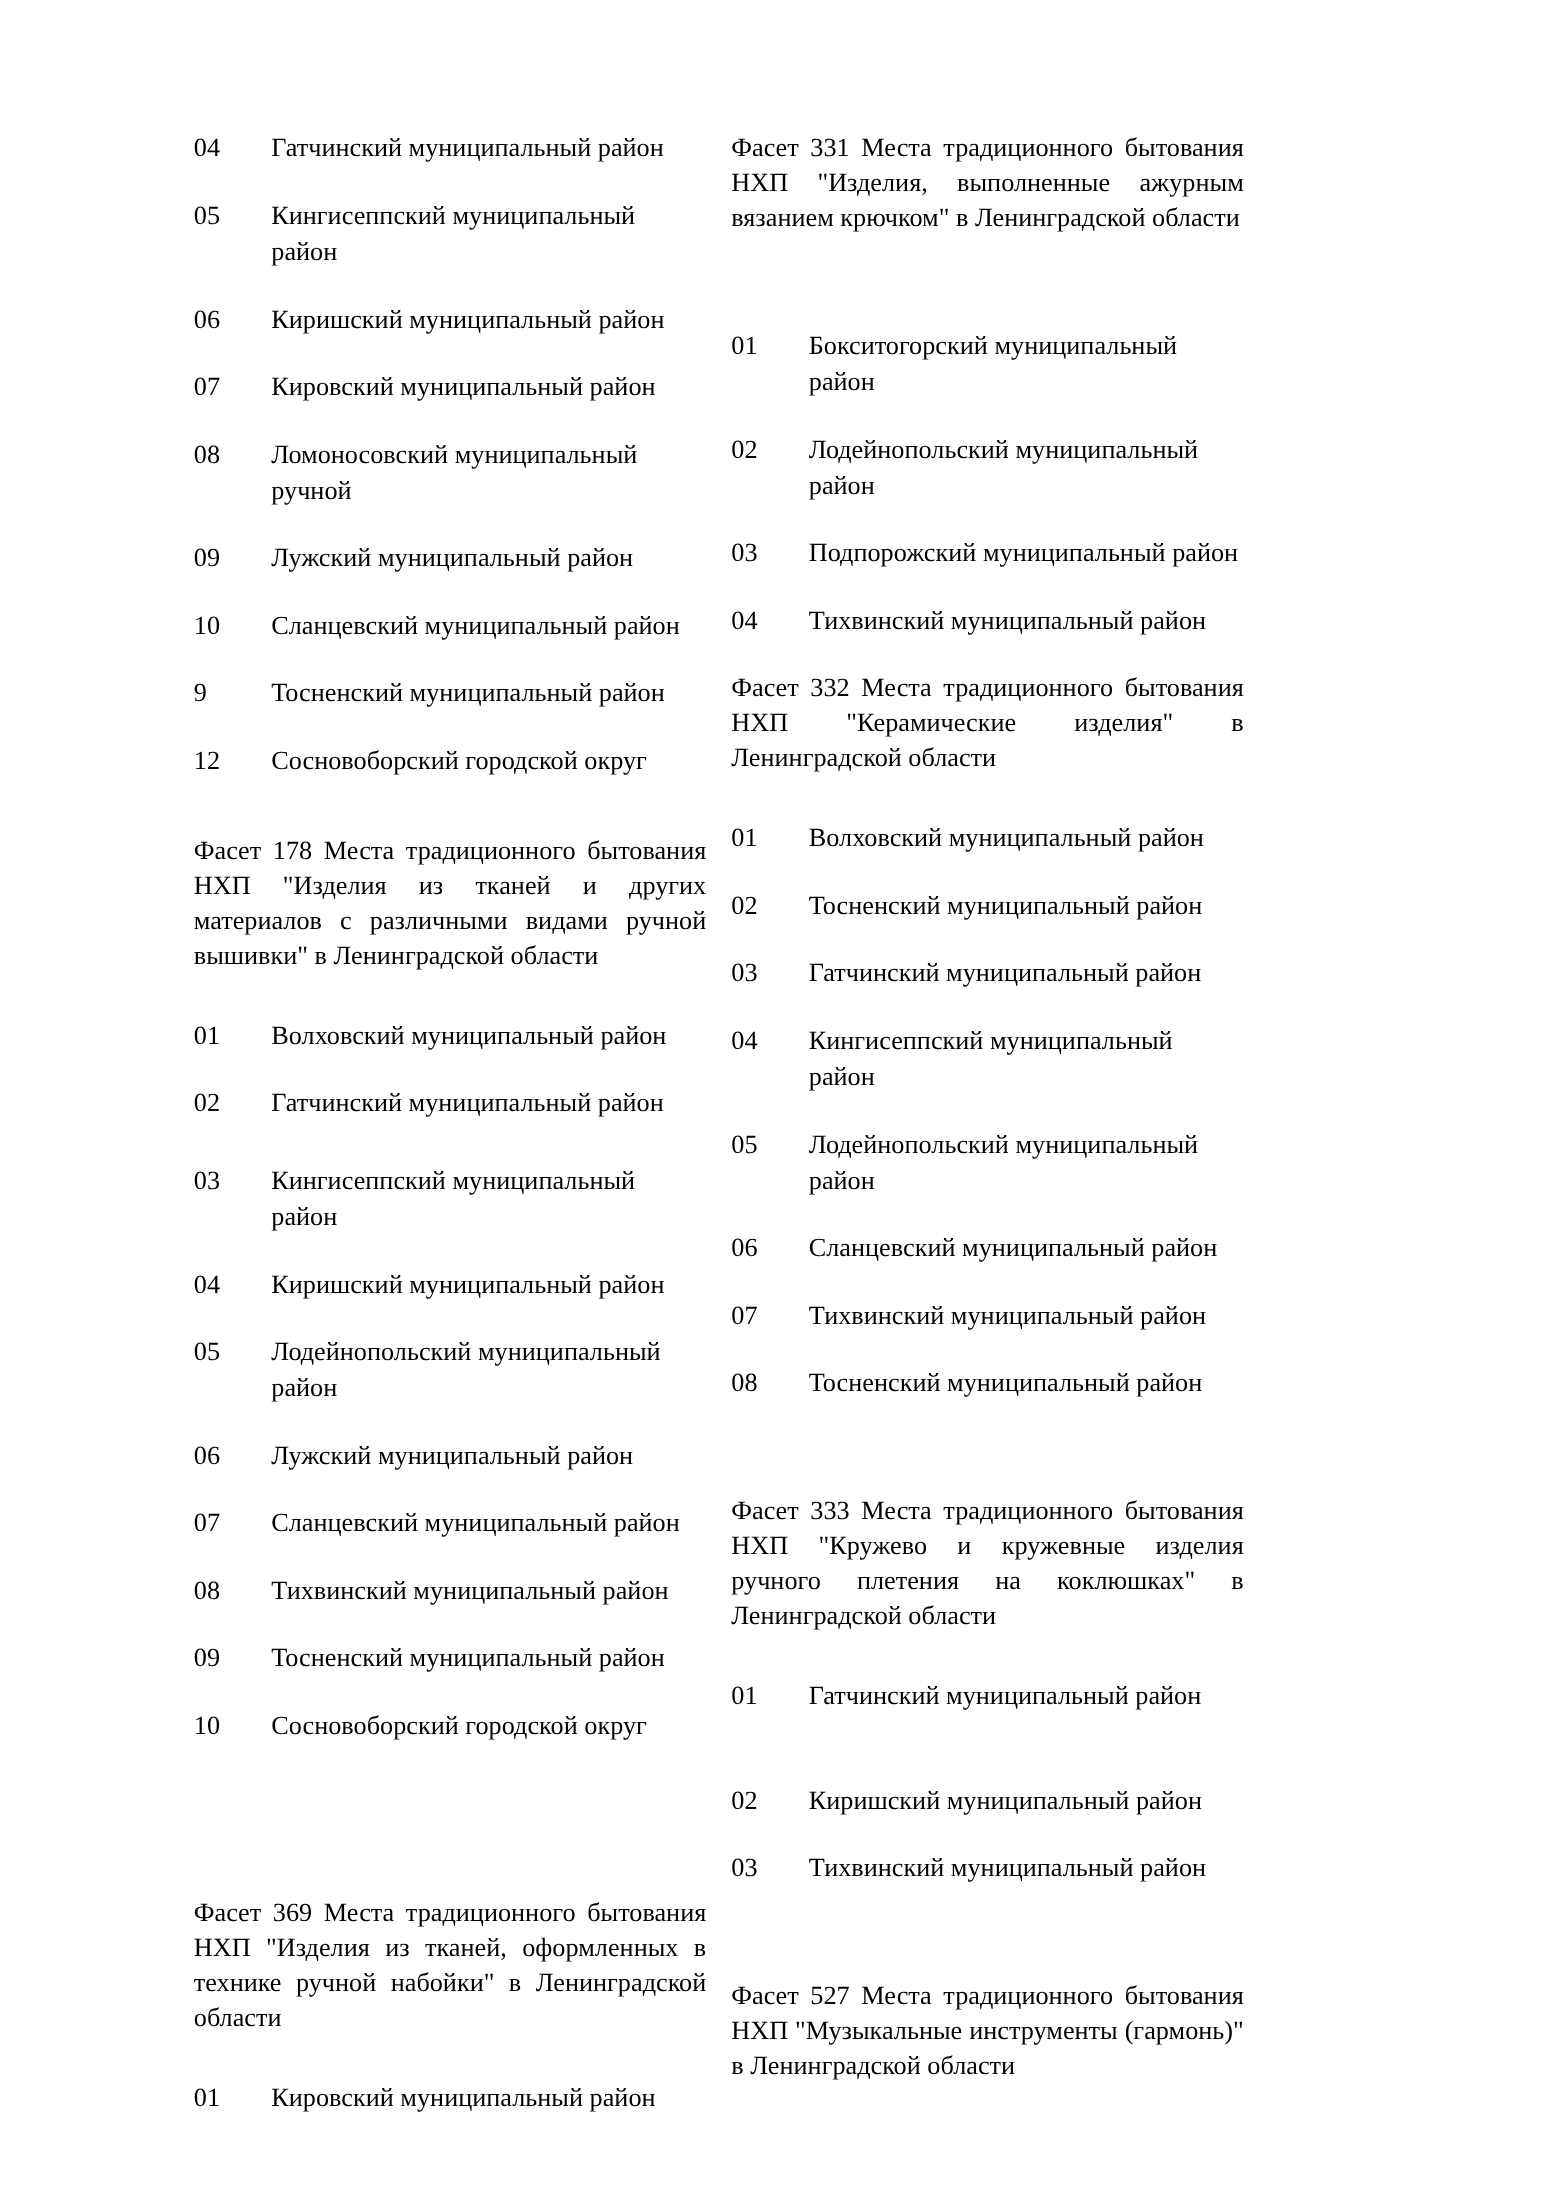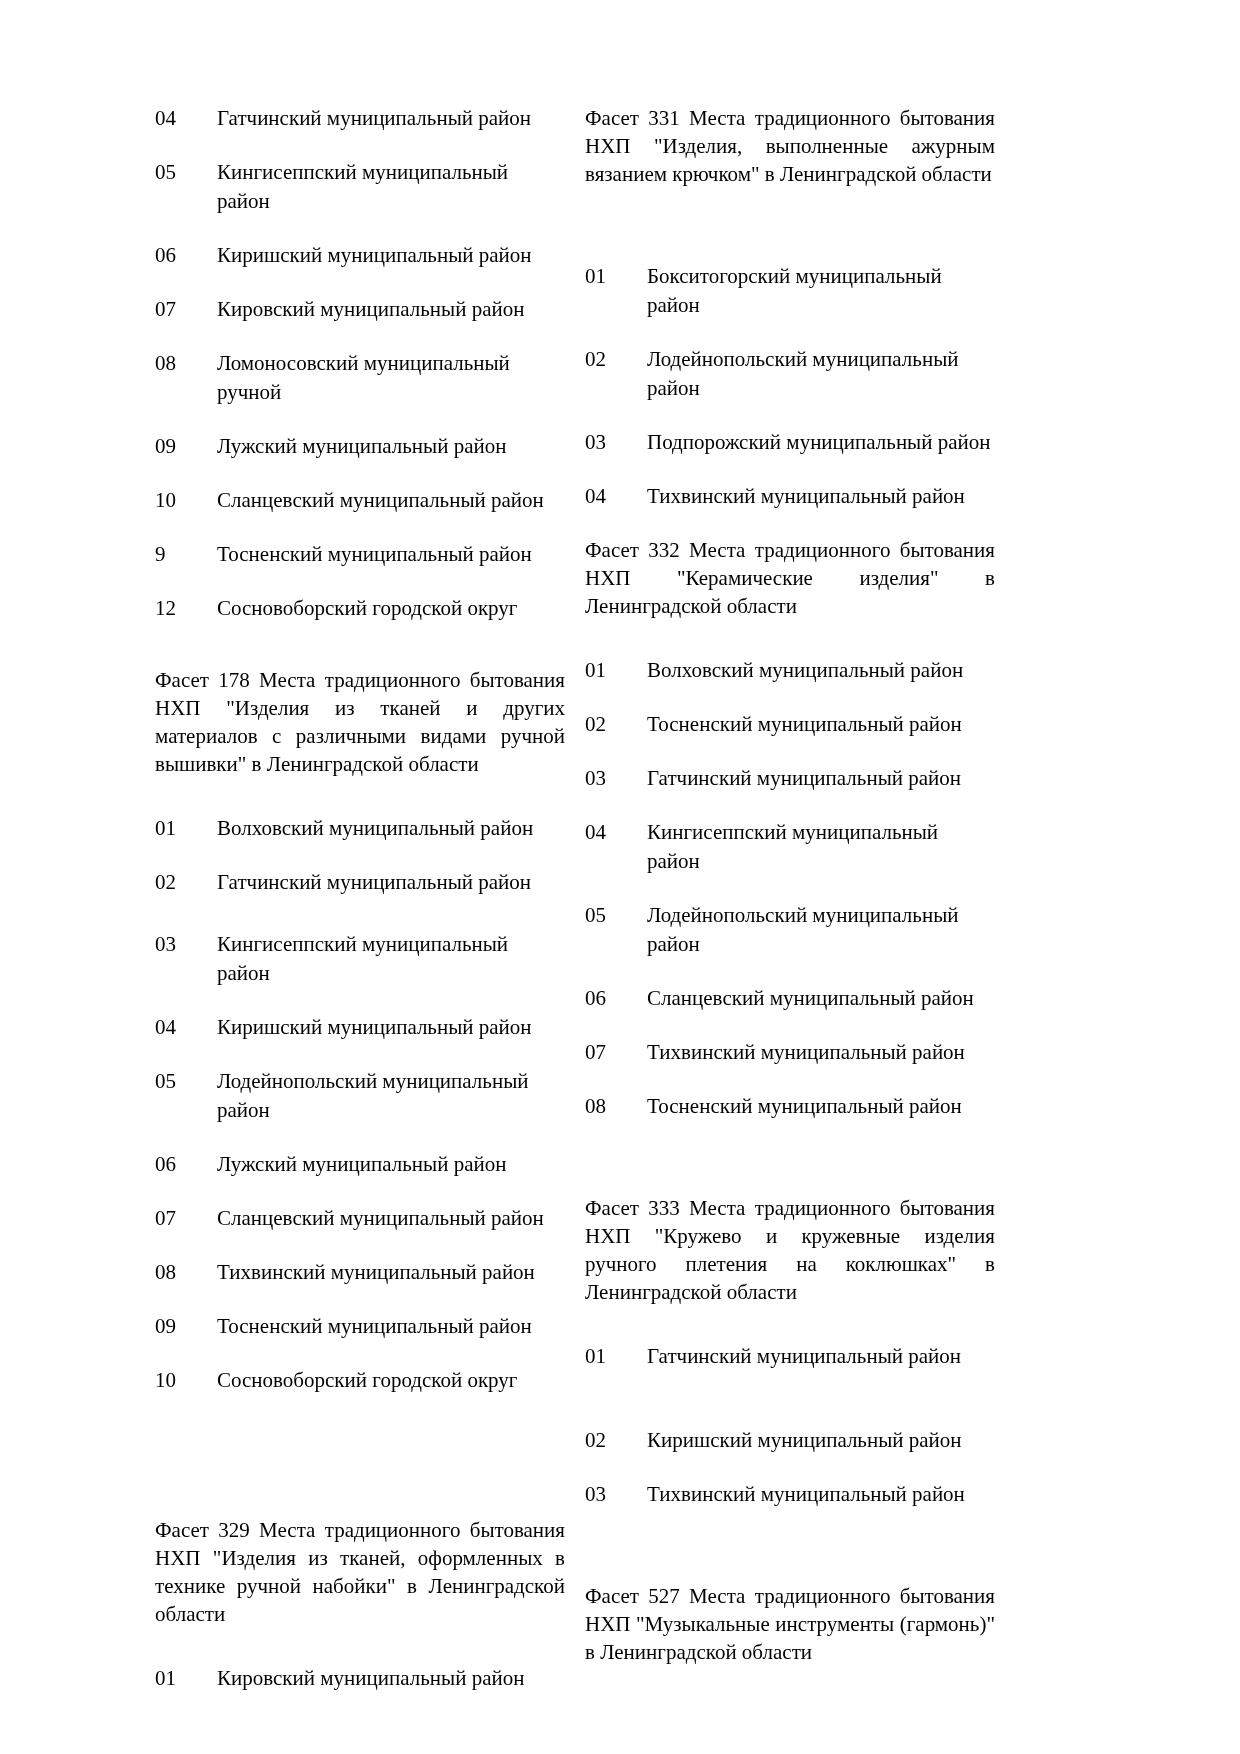--- a/index.html
+++ b/index.html
@@ -174,21 +174,21 @@
         <span class="name">Тосненский муниципальный район</span>
       </div>
 
       <div class="entry">
         <span class="code">10</span>
         <span class="name">Сосновоборский городской округ</span>
       </div>
 
       <div class="spacer-xxl"></div>
 
-      <p class="facet">Фасет 329 Места традиционного бытования НХП "Изделия из тканей, оформленных в технике ручной набойки" в Ленинградской области</p>
+      <p class="facet">Фасет 369 Места традиционного бытования НХП "Изделия из тканей, оформленных в технике ручной набойки" в Ленинградской области</p>
 
       <div class="spacer-xs"></div>
 
       <div class="entry">
         <span class="code">01</span>
         <span class="name">Кировский муниципальный район</span>
       </div>
 
     </div>
 

